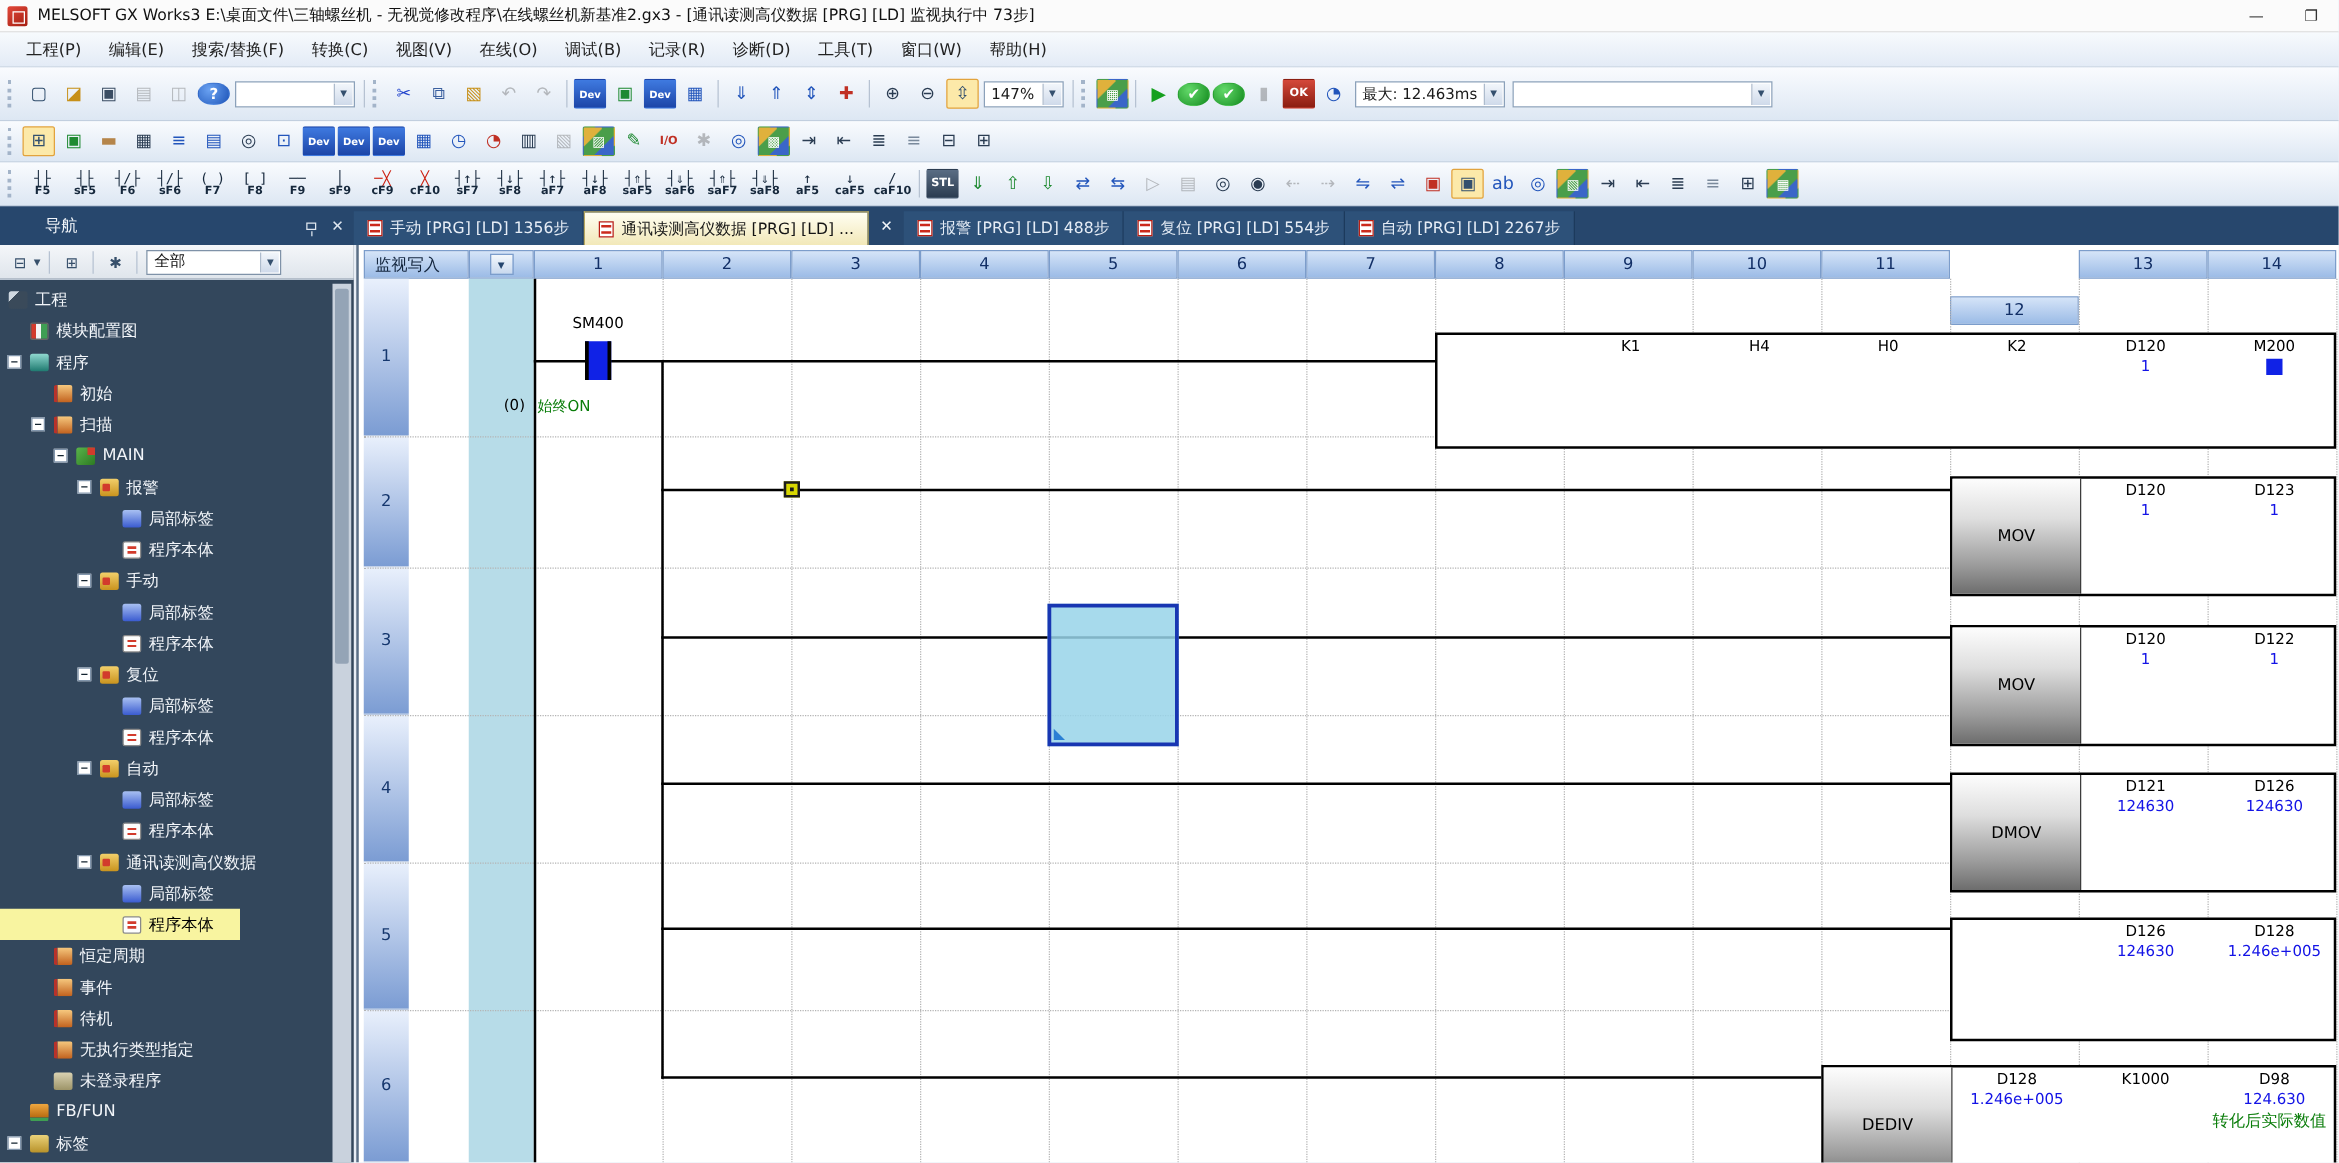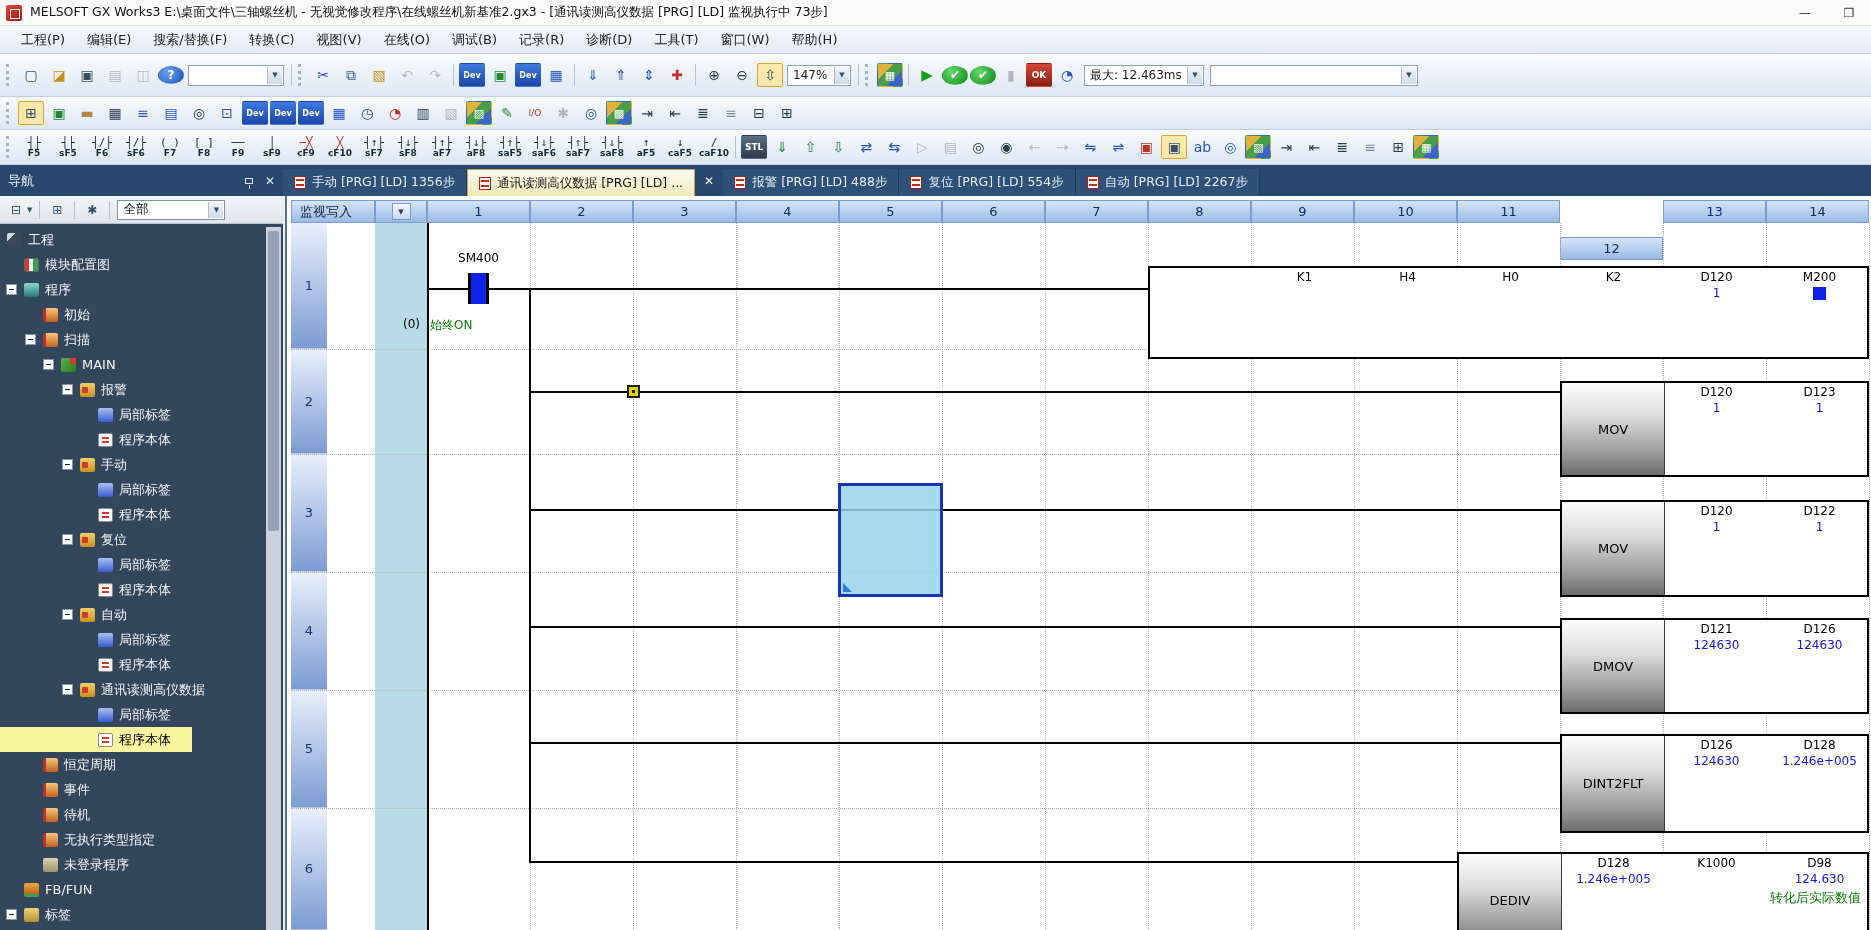--- a/index.html
+++ b/index.html
@@ -39,38 +39,38 @@
   .hl{background:#fce9a9;border-color:#e2a33d;}
   .c-open{color:#c79018;} .c-save{color:#3a4d63;} .c-cut{color:#2244cc;} .c-copy{color:#3a5f9e;}
   .c-paste{color:#c79018;} .c-green{color:#1f8a32;} .c-blue{color:#2255bb;} .c-red{color:#c03024;}
   .c-tan{color:#b5854a;} .c-dark{color:#2a3c52;} .c-gray{color:#7a8a9c;}
   .c-run{color:#15a01e;font-size:15px;}
   .c-okgreen{width:19px;height:19px;border-radius:50%;background:radial-gradient(circle at 35% 30%,#63d96a,#128a1d);color:#fff;font-size:12px;}
   .c-help{width:18px;height:18px;border-radius:50%;background:radial-gradient(circle at 35% 30%,#6aa2f2,#1d54b8);color:#fff;font-weight:bold;font-size:12px;}
   .c-dev{font-size:8px;font-weight:bold;color:#fff;background:linear-gradient(#3f7ae0,#1c45a8);
     padding:2px 3px;border-radius:2px;}
   .c-ok{font-size:9px;font-weight:bold;color:#fff;background:linear-gradient(#d4483a,#8a1d10);padding:2px 3px;border-radius:2px;}
-  .c-io{font-size:9px;font-weight:normal;color:#c03024;}
+  .c-io{font-size:9px;font-weight:bold;color:#c03024;}
   .c-stl{font-size:9px;font-weight:bold;color:#fff;background:linear-gradient(#5a6d84,#2b3c50);padding:2px 3px;border-radius:2px;}
   .c-multi{background:linear-gradient(135deg,#e0b13c 0 33%,#4a9e4a 33% 66%,#3a66c8 66%);color:#fff;font-size:11px;}
   .combo{height:21px;background:#fff;border:1px solid #8ba1ba;display:flex;align-items:center;
     font-size:12px;padding-left:5px;margin:0 3px;flex:0 0 auto;position:relative;white-space:nowrap;overflow:hidden;}
   .combo .dda{position:absolute;right:1px;top:1px;bottom:1px;width:15px;background:linear-gradient(#f2f6fb,#cfdaea);
     border-left:1px solid #aebccd;display:flex;align-items:center;justify-content:center;font-size:7px;color:#35506e;}
   .fk{width:34px;height:28px;display:flex;flex-direction:column;align-items:center;justify-content:center;
     border:1px solid transparent;flex:0 0 auto;}
   .fk .s{font-family:"DejaVu Sans Mono","Liberation Mono",monospace;font-size:11px;line-height:11px;color:#16283c;}
   .fk .k{font-size:9px;line-height:10px;color:#16283c;font-weight:bold;}
   .fk.red .s{color:#cc1f10;}
 
   
   #tabstrip{position:absolute;left:0;top:165px;width:1871px;height:31px;background:#27476d;
     display:flex;align-items:stretch;}
   #navheader{width:283px;display:flex;align-items:center;color:#f0f4f9;padding:0 8px;flex:0 0 auto;}
-  #navheader .nh-title{font-size:13px;}
+  #navheader .nh-title{font-size:13px;margin-left:28px;}
   #navheader .nh-btns{margin-left:auto;display:flex;align-items:center;gap:12px;}
   .pinicon{width:8px;height:6px;border:1.5px solid #dfe7f0;position:relative;display:inline-block;}
   .pinicon::after{content:"";position:absolute;left:3px;top:6px;width:1.5px;height:4px;background:#dfe7f0;}
   .nh-x{color:#dfe7f0;font-size:12px;}
   #tabs{display:flex;align-items:stretch;}
   .tabwrap{display:flex;align-items:stretch;}
   .tab{display:flex;align-items:center;gap:6px;padding:0 11px;margin-top:4px;
     color:#e6edf6;font-size:12.5px;white-space:nowrap;background:#2d5179;border-right:1px solid #1c3a5c;}
   .tabwrap.active .tab{background:linear-gradient(#fffef2,#f2e8b8);color:#151515;
     border:1px solid #b7a75f;border-bottom:none;}
@@ -793,21 +793,20 @@
 
     <div class="rect" style="left:1273px;top:395px;width:309px;height:96px">
       <span class="ibox">DMOV</span>
       <span class="opn" style="left:103px">D121</span>
       <span class="opv" style="left:103px">124630</span>
       <span class="opn" style="left:206px">D126</span>
       <span class="opv" style="left:206px">124630</span>
     </div>
 
     <div class="rect" style="left:1273px;top:511px;width:309px;height:99px">
-      <span class="ibox">DINT2FLT</span>
       <span class="opn" style="left:103px">D126</span>
       <span class="opv" style="left:103px">124630</span>
       <span class="opn" style="left:206px">D128</span>
       <span class="opv" style="left:206px">1.246e+005</span>
     </div>
 
     <div class="rect" style="left:1170px;top:629px;width:412px;height:97px">
       <span class="ibox">DEDIV</span>
       <span class="opn" style="left:103px">D128</span>
       <span class="opv" style="left:103px">1.246e+005</span>

